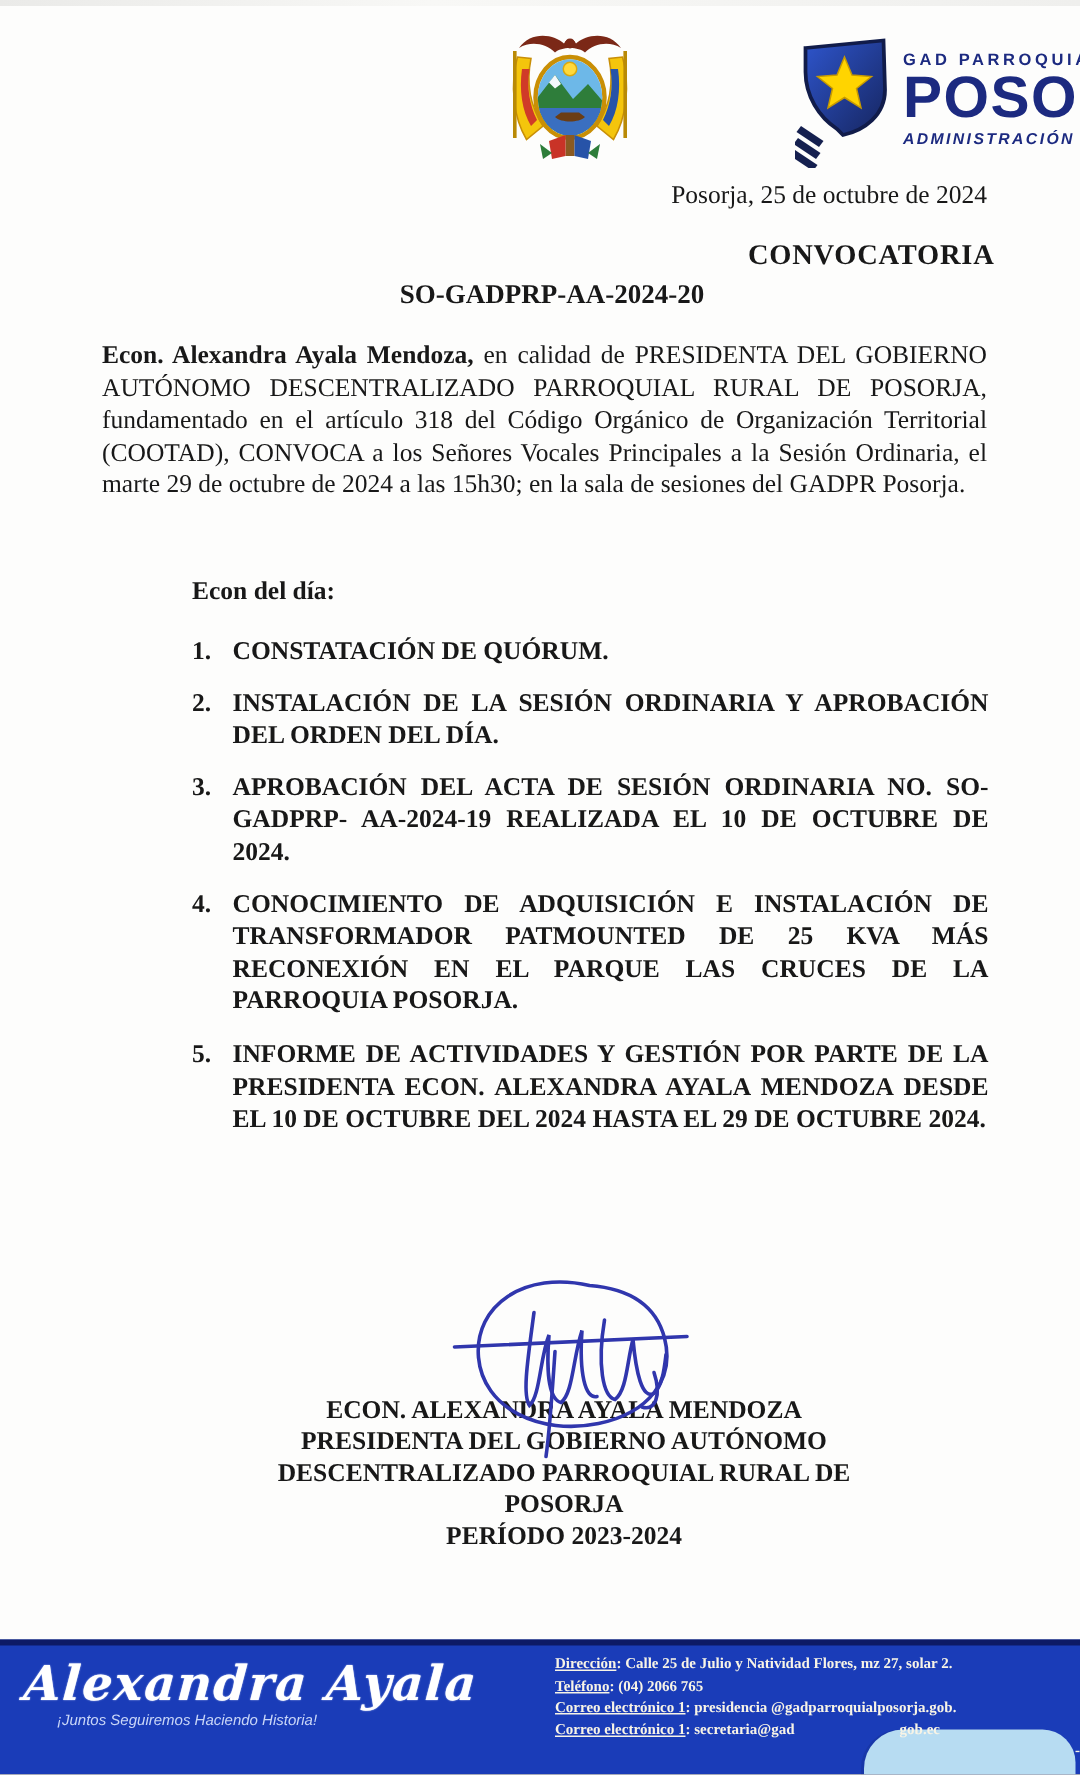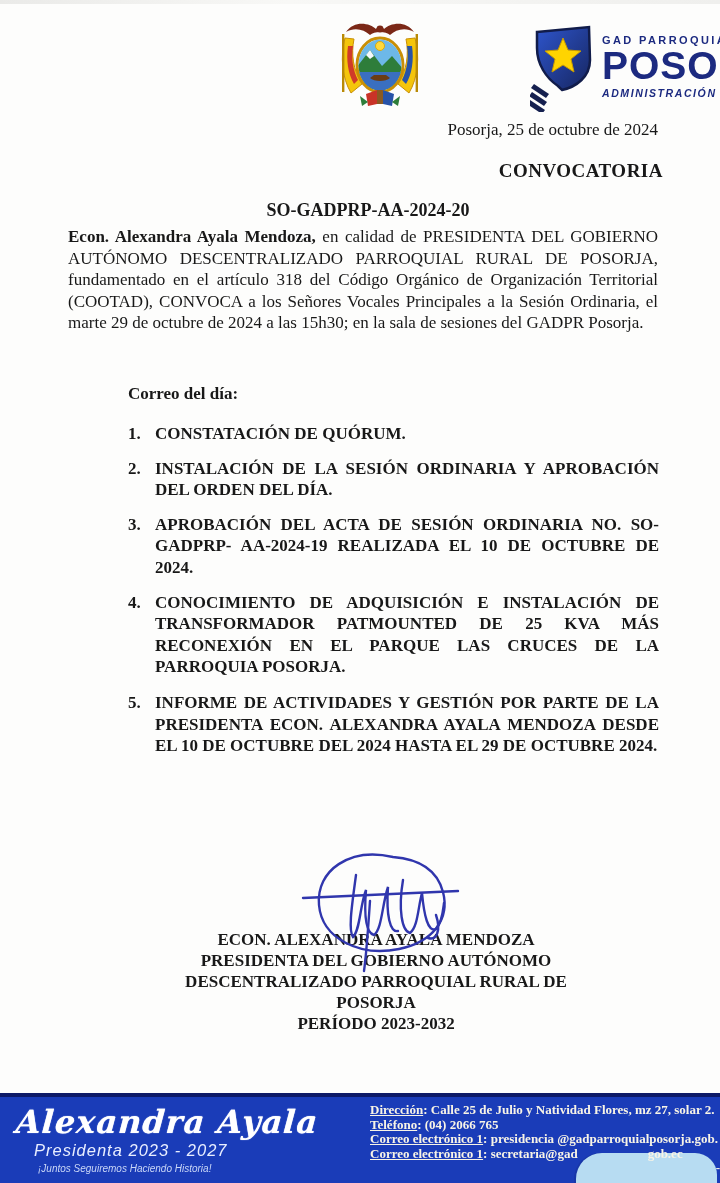--- a/index.html
+++ b/index.html
@@ -17,21 +17,21 @@
   .gadlogo .shield{flex:none;width:66px;height:90px;}
   .logo-text{margin-left:6px;padding-top:12px;font-family:"Liberation Sans",sans-serif;color:#1c2a80;}
   .logo-org{font-size:11px;font-weight:800;letter-spacing:2.4px;white-space:nowrap;}
   .logo-name{font-size:39px;font-weight:800;letter-spacing:1px;line-height:1.05;white-space:nowrap;}
   .logo-admin{font-size:10.5px;font-weight:800;font-style:italic;letter-spacing:1.6px;white-space:nowrap;}
 
   
   .dateline{position:absolute;top:120px;left:68px;width:590px;text-align:right;font-size:17px;}
   .title-block{position:absolute;top:160px;left:73px;width:590px;text-align:center;font-weight:bold;}
   .title-line1{font-size:19px;letter-spacing:.5px;text-align:right;}
-  .title-line2{font-size:18px;margin-top:18px;}
+  .title-line2{font-size:18px;margin-top:4px;}
   .body-par{position:absolute;top:226px;left:68px;width:590px;
     font-size:17px;line-height:21.5px;text-align:justify;}
   .body-par .lead{font-weight:bold;}
   .agenda-heading{position:absolute;top:384px;left:128px;font-size:17px;font-weight:bold;}
   .agenda{position:absolute;top:423px;left:128px;width:531px;}
   .agenda-item{display:flex;font-weight:bold;font-size:17px;line-height:21.6px;margin-bottom:13px;}
   .agenda-item.last{margin-top:14px;}
   .agenda-num{flex:none;width:27px;}
   .agenda-text{flex:1;text-align:justify;}
 
@@ -45,21 +45,21 @@
     background:#1a3cb8;border-top:4px solid #0d1a66;}
   .f-left{position:absolute;left:16px;top:8px;color:#fff;}
   .script-name{font-family:"DejaVu Serif",serif;font-style:italic;font-weight:bold;
     font-size:32px;line-height:34px;letter-spacing:1px;transform:skewX(-4deg);
     text-shadow:0 0 1px #dfe6ff;}
   .f-sub{font-family:"Liberation Sans",sans-serif;font-style:italic;font-size:16.5px;
     color:#e9eeff;margin:2px 0 0 18px;letter-spacing:1px;}
   .f-slogan{font-family:"Liberation Sans",sans-serif;font-style:italic;font-size:10px;
     color:#c9d6f7;margin:3px 0 0 22px;}
   .f-right{position:absolute;left:370px;top:6px;width:350px;
-    font-size:13px;font-weight:bold;line-height:14.6px;color:#f8f4e6;white-space:nowrap;}
+    font-size:10px;font-weight:bold;line-height:14.6px;color:#f8f4e6;white-space:nowrap;}
   .f-label{text-decoration:underline;}
   .gap-hidden{display:inline-block;width:70px;}
   .suffix{position:relative;z-index:7;}
   .line5{padding-left:128px;text-align:right;}
   .blob{position:absolute;left:576px;top:56px;width:141px;height:34px;
     background:#b7dcf2;border-radius:26px 22px 0 0;z-index:6;
     box-shadow:-2px 0 0 rgba(20,40,120,.25);}
 </style>
 </head>
 <body>
@@ -126,21 +126,21 @@
 
   <div class="dateline">Posorja, 25 de octubre de 2024</div>
 
   <div class="title-block">
     <div class="title-line1">CONVOCATORIA</div>
     <div class="title-line2">SO-GADPRP-AA-2024-20</div>
   </div>
 
   <div class="body-par"><span class="lead">Econ. Alexandra Ayala Mendoza,</span><span> en calidad de PRESIDENTA DEL GOBIERNO AUTÓNOMO DESCENTRALIZADO PARROQUIAL RURAL DE POSORJA, fundamentado en el artículo 318 del Código Orgánico de Organización Territorial (COOTAD), CONVOCA a los Señores Vocales Principales a la Sesión Ordinaria, el marte 29 de octubre de 2024 a las 15h30; en la sala de sesiones del GADPR Posorja.</span></div>
 
-  <div class="agenda-heading">Correo del día:</div>
+  <div class="agenda-heading">Econ del día:</div>
   <div class="agenda">
     <div class="agenda-item">
       <span class="agenda-num">1.</span>
       <span class="agenda-text">CONSTATACIÓN DE QUÓRUM.</span>
     </div>
     <div class="agenda-item">
       <span class="agenda-num">2.</span>
       <span class="agenda-text">INSTALACIÓN DE LA SESIÓN ORDINARIA Y APROBACIÓN DEL ORDEN DEL DÍA.</span>
     </div>
     <div class="agenda-item">
@@ -166,27 +166,26 @@
       <path d="M72,56 C70,86 68,112 66,126"></path>
       <path d="M138,70 C143,85 139,96 130,93"></path>
     </svg>
   </div>
 
   <div class="signer">
     <div>ECON. ALEXANDRA AYALA MENDOZA</div>
     <div>PRESIDENTA DEL GOBIERNO AUTÓNOMO</div>
     <div>DESCENTRALIZADO PARROQUIAL RURAL DE</div>
     <div>POSORJA</div>
-    <div>PERÍODO 2023-2032</div>
+    <div>PERÍODO 2023-2024</div>
   </div>
 
   <div class="footer">
     <div class="f-left">
       <div class="script-name">Alexandra Ayala</div>
-      <div class="f-sub">Presidenta 2023 - 2027</div>
       <div class="f-slogan">¡Juntos Seguiremos Haciendo Historia!</div>
     </div>
     <div class="f-right">
       <div><span class="f-label">Dirección</span><span>: Calle 25 de Julio y Natividad Flores, mz 27, solar 2.</span></div>
       <div><span class="f-label">Teléfono</span><span>: (04) 2066 765</span></div>
       <div><span class="f-label">Correo electrónico 1</span><span>: presidencia @gadparroquialposorja.gob.</span></div>
       <div><span class="f-label">Correo electrónico 1</span><span>: secretaria@gad</span><span class="gap-hidden"></span><span class="suffix">gob.ec</span></div>
       <div class="line5">Posorja -</div>
     </div>
     <div class="blob"></div>

